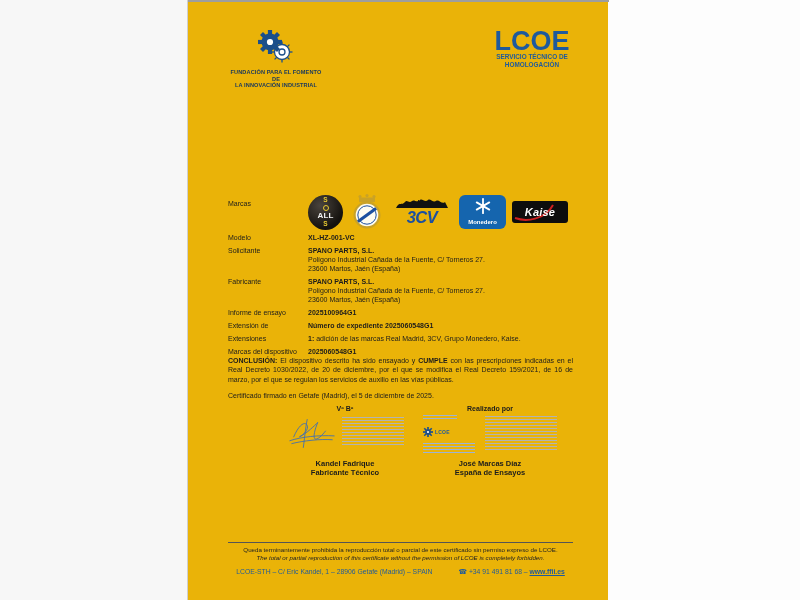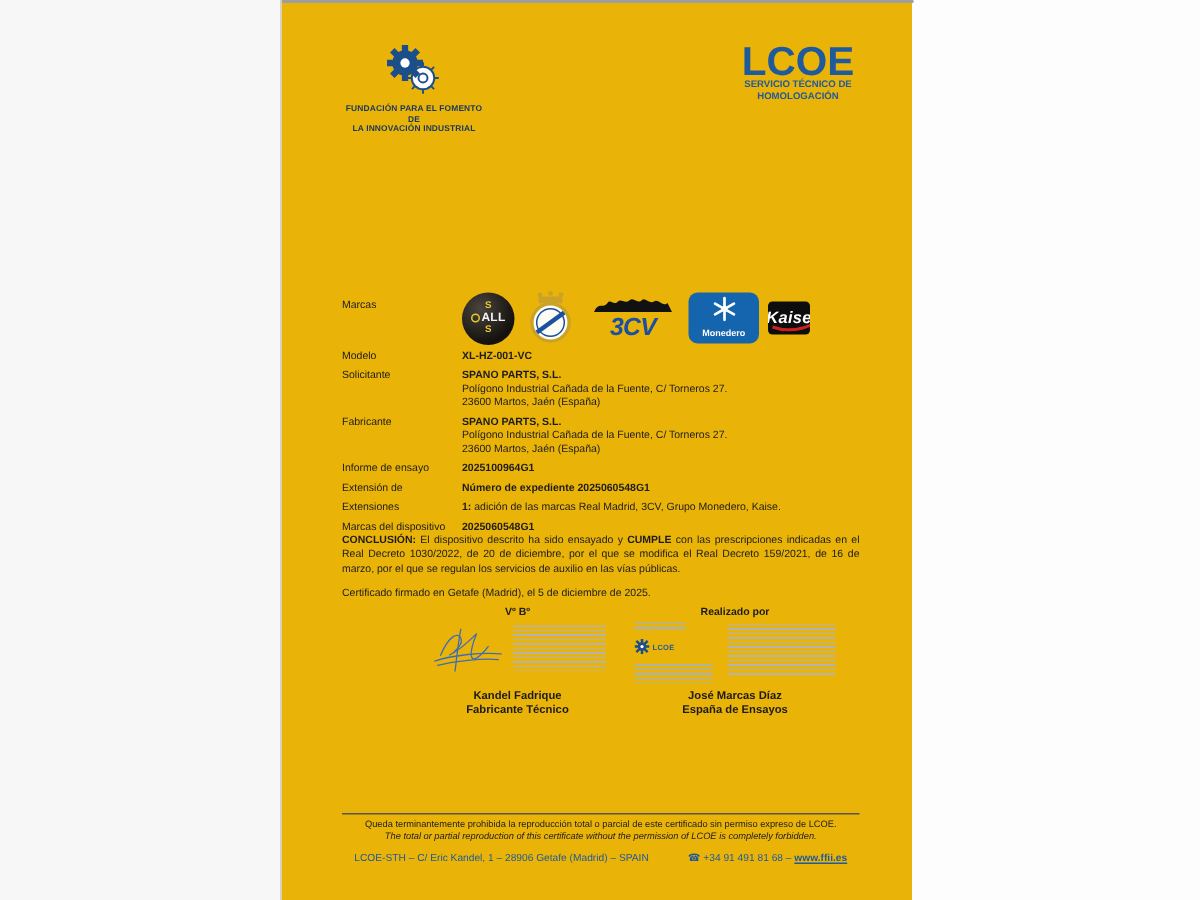--- a/index.html
+++ b/index.html
@@ -38,30 +38,30 @@
   .bold{font-weight:bold;}
   .addr{font-weight:normal;}
   .brands-row{height:36px;margin-bottom:3px;}
   .brands-row .lab{padding-top:5px;}
   .brand-strip{display:flex;align-items:center;gap:6px;}
   
   .sosall{width:35px;height:35px;border-radius:50%;flex:none;
     background:radial-gradient(circle at 35% 30%,#4a443d,#14110e 70%);
     display:flex;flex-direction:column;align-items:center;justify-content:center;line-height:1;}
   .sosall .s{color:#e8c931;font-size:6.5px;font-weight:bold;}
-  .sosall .mid{display:flex;align-items:center;gap:1px;margin:1px 0;}
+  .sosall .mid{display:flex;align-items:center;gap:1px;margin:1px 0;flex-direction:column;}
   .sosall .ring{width:6px;height:6px;border:1.5px solid #e8c931;border-radius:50%;box-sizing:border-box;}
   .sosall .all{color:#f2f2f2;font-size:8px;font-weight:bold;letter-spacing:.2px;}
   .rm-crest{flex:none;}
   .cv3{width:62px;flex:none;text-align:center;line-height:1;}
   .cv3-text{font-size:16.5px;font-weight:bold;font-style:italic;color:#1b4fa0;letter-spacing:-.5px;margin-top:-1px;display:block;}
   .monedero{width:47px;height:34px;flex:none;background:#1565ae;border-radius:6px;
     display:flex;flex-direction:column;align-items:center;justify-content:center;}
   .monedero-label{color:#fff;font-size:6px;font-weight:bold;margin-top:1px;}
-  .kaise{width:28px;height:22px;flex:none;background:#0d0d0d;border-radius:3px;position:relative;
+  .kaise{width:56px;height:22px;flex:none;background:#0d0d0d;border-radius:3px;position:relative;
     display:flex;align-items:center;justify-content:center;overflow:hidden;}
   .kaise-label{color:#fff;font-size:11px;font-weight:bold;font-style:italic;z-index:1;letter-spacing:.2px;}
   .kaise svg{position:absolute;left:0;top:0;}
 
   
   .conclusion{position:absolute;top:356px;left:0;width:100%;font-size:7px;line-height:9.4px;text-align:justify;}
   .signed{position:absolute;top:391px;left:0;width:100%;font-size:7px;line-height:9px;}
 
   
   .signatures{position:absolute;top:404px;left:0;width:100%;height:76px;}

